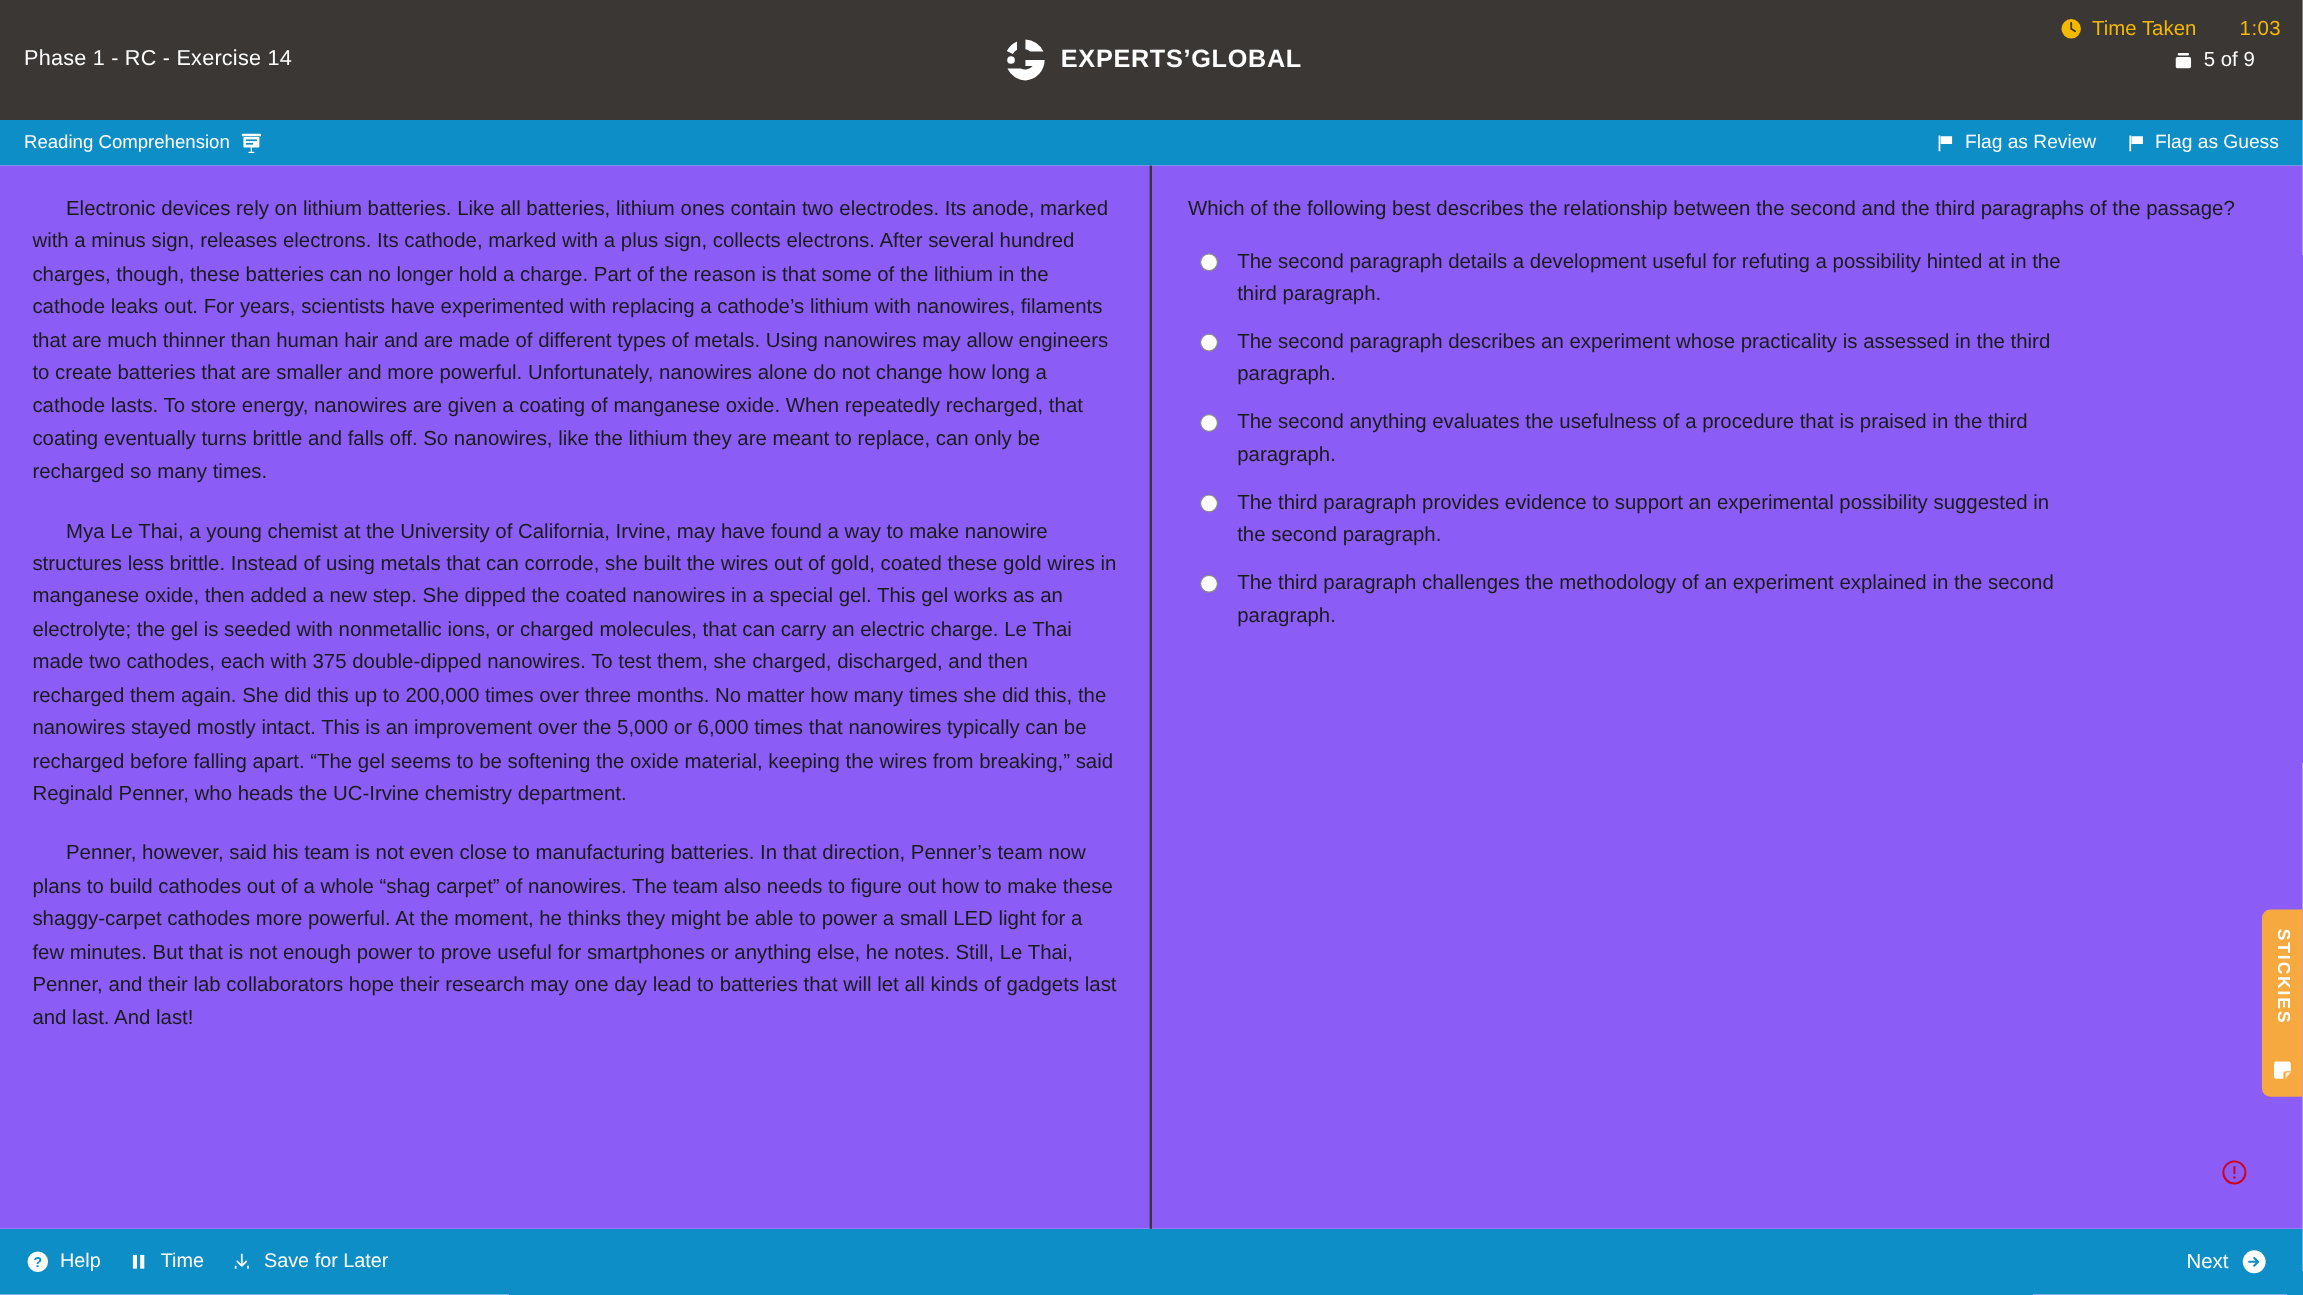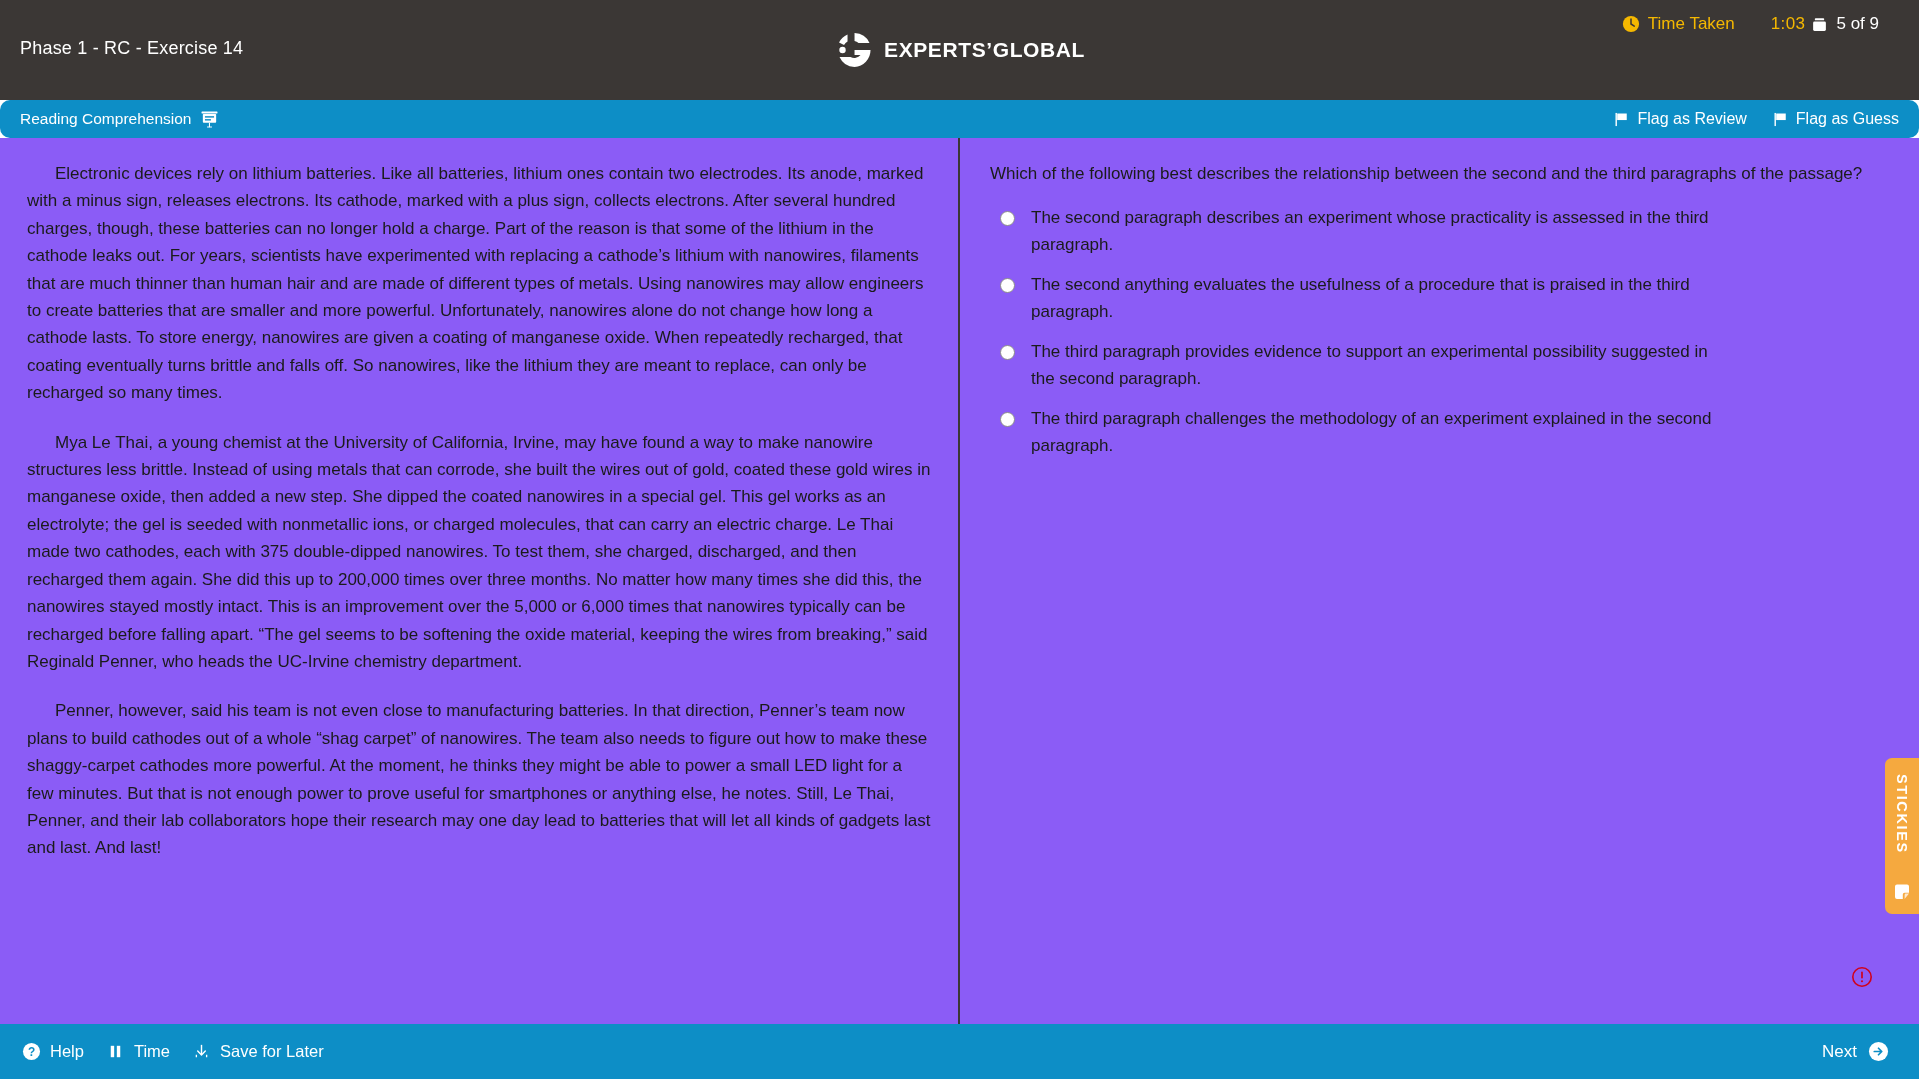--- a/index.html
+++ b/index.html
@@ -44,21 +44,21 @@
   }
   .logo-text span {
     color: #ffffff;
     font-size: 21px;
     font-weight: bold;
     letter-spacing: .6px;
   }
   .header-right {
     position: absolute;
     right: 18px; top: 14px;
-    display: flex; flex-direction: row;
+    display: flex; flex-direction: column;
     align-items: flex-end; gap: 6px;
   }
   .timer-row {
     display: flex; align-items: center; gap: 8px;
     color: #f5b800;
     font-size: 17px;
   }
   .timer-row .clock-ic { width: 18px; height: 18px; display:block; }
   .timer-value { color: #f5b800; font-size: 17px; letter-spacing: .4px; margin-left: 28px; }
   .counter-row {
@@ -70,21 +70,20 @@
 
   
   .sub-header {
     height: 38px;
     flex: 0 0 38px;
     background: #0d8ec6;
     display: flex; align-items: center;
     justify-content: space-between;
     padding: 0 20px 0 20px;
     position: relative;
-    border-radius: 10px;
   }
   .section-label {
     display: flex; align-items: center; gap: 9px;
     color: #ffffff; font-size: 15.5px;
   }
   .section-label .board-ic { width: 19px; height: 19px; display: block; }
   .flag-group { display: flex; align-items: center; gap: 26px; }
   .flag-btn {
     display: flex; align-items: center; gap: 8px;
     color: #ffffff; font-size: 16px;
@@ -276,20 +275,24 @@
       <p>Mya Le Thai, a young chemist at the University of California, Irvine, may have found a way to make nanowire structures less brittle. Instead of using metals that can corrode, she built the wires out of gold, coated these gold wires in manganese oxide, then added a new step. She dipped the coated nanowires in a special gel. This gel works as an electrolyte; the gel is seeded with nonmetallic ions, or charged molecules, that can carry an electric charge. Le Thai made two cathodes, each with 375 double-dipped nanowires. To test them, she charged, discharged, and then recharged them again. She did this up to 200,000 times over three months. No matter how many times she did this, the nanowires stayed mostly intact. This is an improvement over the 5,000 or 6,000 times that nanowires typically can be recharged before falling apart. “The gel seems to be softening the oxide material, keeping the wires from breaking,” said Reginald Penner, who heads the UC-Irvine chemistry department.</p>
       <p>Penner, however, said his team is not even close to manufacturing batteries. In that direction, Penner’s team now plans to build cathodes out of a whole “shag carpet” of nanowires. The team also needs to figure out how to make these shaggy-carpet cathodes more powerful. At the moment, he thinks they might be able to power a small LED light for a few minutes. But that is not enough power to prove useful for smartphones or anything else, he notes. Still, Le Thai, Penner, and their lab collaborators hope their research may one day lead to batteries that will let all kinds of gadgets last and last. And last!</p>
     </div>
 
     <div class="question-pane">
       <div class="question-text">Which of the following best describes the relationship between the second and the third paragraphs of the passage?</div>
 
       <div class="options">
         <label class="option">
           <span class="radio"></span>
+          <span class="option-label">The second paragraph details a development useful for refuting a possibility hinted at in the third paragraph.</span>
+        </label>
+        <label class="option">
+          <span class="radio"></span>
           <span class="option-label">The second paragraph describes an experiment whose practicality is assessed in the third paragraph.</span>
         </label>
         <label class="option">
           <span class="radio"></span>
           <span class="option-label">The second anything evaluates the usefulness of a procedure that is praised in the third paragraph.</span>
         </label>
         <label class="option">
           <span class="radio"></span>
           <span class="option-label">The third paragraph provides evidence to support an experimental possibility suggested in the second paragraph.</span>
         </label>

